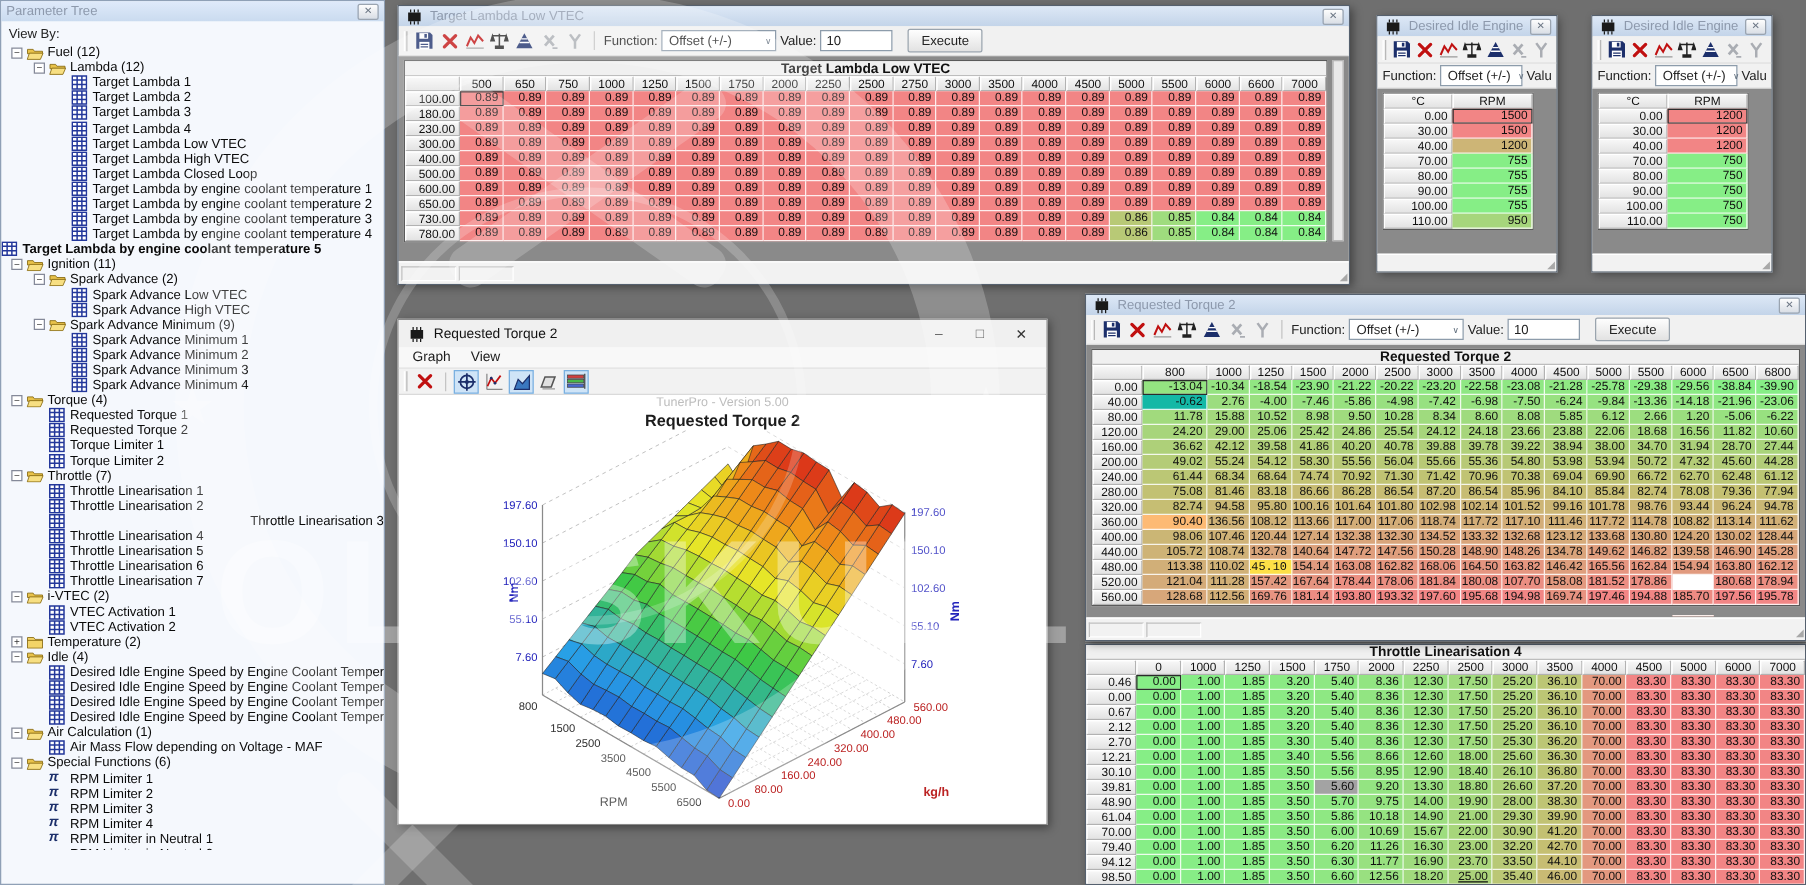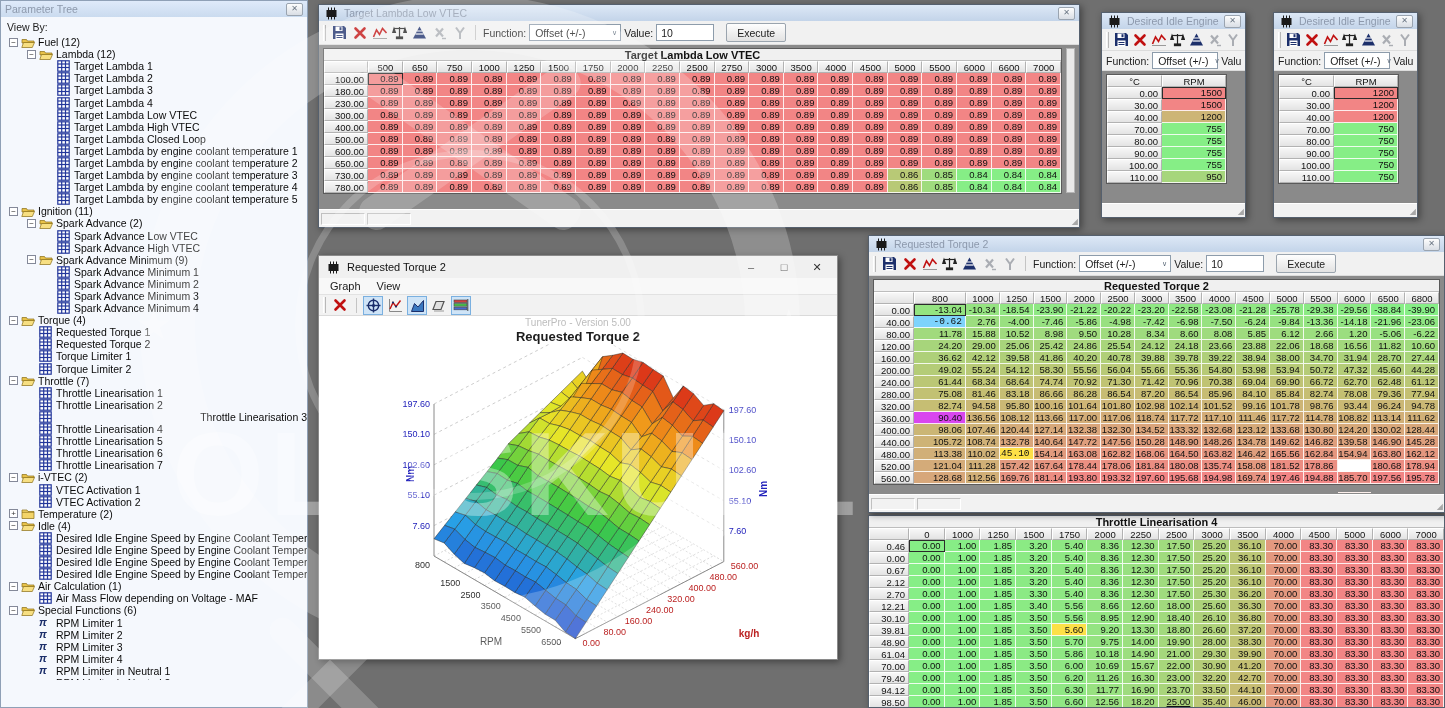--- a/index.html
+++ b/index.html
@@ -254,21 +254,21 @@
           <svg width="13" height="12" viewBox="0 0 13 12">
             <rect x="0.8" y="0.8" width="11.4" height="10.4" fill="#fff" stroke="#23379b" stroke-width="1.2"></rect>
             <line x1="0.8" y1="4" x2="12.2" y2="4" stroke="#23379b" stroke-width="1.2"></line>
             <line x1="0.8" y1="7.5" x2="12.2" y2="7.5" stroke="#23379b" stroke-width="1.2"></line>
             <line x1="4.7" y1="0.8" x2="4.7" y2="11.2" stroke="#23379b" stroke-width="1.2"></line>
             <line x1="8.5" y1="0.8" x2="8.5" y2="11.2" stroke="#23379b" stroke-width="1.2"></line>
           </svg>
         </span>
         <span>Target Lambda by engine coolant temperature 4</span>
       </div>
-      <div class="tree-row" style="padding-left: 56px;">
+      <div class="tree-row" style=" font-weight: bold;">
         <span class="tree-ico">
           <svg width="13" height="12" viewBox="0 0 13 12">
             <rect x="0.8" y="0.8" width="11.4" height="10.4" fill="#fff" stroke="#23379b" stroke-width="1.2"></rect>
             <line x1="0.8" y1="4" x2="12.2" y2="4" stroke="#23379b" stroke-width="1.2"></line>
             <line x1="0.8" y1="7.5" x2="12.2" y2="7.5" stroke="#23379b" stroke-width="1.2"></line>
             <line x1="4.7" y1="0.8" x2="4.7" y2="11.2" stroke="#23379b" stroke-width="1.2"></line>
             <line x1="8.5" y1="0.8" x2="8.5" y2="11.2" stroke="#23379b" stroke-width="1.2"></line>
           </svg>
         </span>
         <span>Target Lambda by engine coolant temperature 5</span>
@@ -1703,21 +1703,21 @@
         <div class="vc" style="background: rgb(143, 232, 131);">-23.20</div>
         <div class="vc" style="background: rgb(143, 231, 131);">-22.58</div>
         <div class="vc" style="background: rgb(143, 231, 131);">-23.08</div>
         <div class="vc" style="background: rgb(144, 231, 131);">-21.28</div>
         <div class="vc" style="background: rgb(141, 233, 132);">-25.78</div>
         <div class="vc" style="background: rgb(139, 234, 132);">-29.38</div>
         <div class="vc" style="background: rgb(139, 234, 132);">-29.56</div>
         <div class="vc" style="background: rgb(135, 238, 134);">-38.84</div>
         <div class="vc" style="background: rgb(134, 238, 134);">-39.90</div>
         <div class="hc rl">40.00</div>
-        <div class="vc" style="background: #7dd3fc; font-family: Liberation Mono, monospace;">-0.62</div>
+        <div class="vc" style="background: #14b8a6;">-0.62</div>
         <div class="vc" style="background: rgb(156, 221, 127);">2.76</div>
         <div class="vc" style="background: rgb(153, 224, 128);">-4.00</div>
         <div class="vc" style="background: rgb(151, 225, 129);">-7.46</div>
         <div class="vc" style="background: rgb(152, 225, 128);">-5.86</div>
         <div class="vc" style="background: rgb(152, 224, 128);">-4.98</div>
         <div class="vc" style="background: rgb(151, 225, 129);">-7.42</div>
         <div class="vc" style="background: rgb(151, 225, 128);">-6.98</div>
         <div class="vc" style="background: rgb(151, 225, 129);">-7.50</div>
         <div class="vc" style="background: rgb(152, 225, 128);">-6.24</div>
         <div class="vc" style="background: rgb(150, 226, 129);">-9.84</div>
@@ -1831,21 +1831,21 @@
         <div class="vc" style="background: rgb(205, 180, 118);">102.98</div>
         <div class="vc" style="background: rgb(205, 180, 118);">102.14</div>
         <div class="vc" style="background: rgb(205, 181, 118);">101.52</div>
         <div class="vc" style="background: rgb(204, 182, 117);">99.16</div>
         <div class="vc" style="background: rgb(205, 181, 118);">101.78</div>
         <div class="vc" style="background: rgb(204, 182, 117);">98.76</div>
         <div class="vc" style="background: rgb(202, 185, 116);">93.44</div>
         <div class="vc" style="background: rgb(203, 183, 117);">96.24</div>
         <div class="vc" style="background: rgb(202, 184, 117);">94.78</div>
         <div class="hc rl">360.00</div>
-        <div class="vc" style="background: #d946ef; padding-left: 48px;">90.40</div>
+        <div class="vc" style="background: #fdba74; padding-left: 48px;">90.40</div>
         <div class="vc" style="background: rgb(207, 178, 119);">136.56</div>
         <div class="vc" style="background: rgb(207, 177, 119);">108.12</div>
         <div class="vc" style="background: rgb(209, 175, 120);">113.66</div>
         <div class="vc" style="background: rgb(211, 173, 120);">117.00</div>
         <div class="vc" style="background: rgb(211, 173, 120);">117.06</div>
         <div class="vc" style="background: rgb(211, 172, 120);">118.74</div>
         <div class="vc" style="background: rgb(211, 173, 120);">117.72</div>
         <div class="vc" style="background: rgb(211, 173, 120);">117.10</div>
         <div class="vc" style="background: rgb(209, 176, 119);">111.46</div>
         <div class="vc" style="background: rgb(211, 173, 120);">117.72</div>
@@ -1903,21 +1903,21 @@
         <div class="vc" style="background: rgb(228, 151, 127);">162.12</div>
         <div class="hc rl">520.00</div>
         <div class="vc" style="background: rgb(212, 171, 121);">121.04</div>
         <div class="vc" style="background: rgb(209, 176, 119);">111.28</div>
         <div class="vc" style="background: rgb(226, 153, 127);">157.42</div>
         <div class="vc" style="background: rgb(230, 148, 128);">167.64</div>
         <div class="vc" style="background: rgb(235, 143, 130);">178.44</div>
         <div class="vc" style="background: rgb(234, 143, 130);">178.06</div>
         <div class="vc" style="background: rgb(236, 141, 130);">181.84</div>
         <div class="vc" style="background: rgb(235, 142, 130);">180.08</div>
-        <div class="vc" style="background: rgb(235, 142, 130);">135.74</div>
+        <div class="vc" style="background: rgb(235, 142, 130);">107.70</div>
         <div class="vc" style="background: rgb(227, 153, 127);">158.08</div>
         <div class="vc" style="background: rgb(236, 141, 130);">181.52</div>
         <div class="vc" style="background: rgb(235, 142, 130);">178.86</div>
         <div class="vc" style="background: rgb(231, 147, 129); margin-top: 32px;">170.32</div>
         <div class="vc" style="background: rgb(235, 141, 130);">180.68</div>
         <div class="vc" style="background: rgb(235, 142, 130);">178.94</div>
         <div class="hc rl">560.00</div>
         <div class="vc" style="background: rgb(215, 167, 122);">128.68</div>
         <div class="vc" style="background: rgb(209, 175, 119);">112.56</div>
         <div class="vc" style="background: rgb(231, 147, 129);">169.76</div>
@@ -2072,21 +2072,21 @@
         <div class="vc" style="background: rgb(227, 152, 127);">70.00</div>
         <div class="vc" style="background: rgb(242, 133, 133);">83.30</div>
         <div class="vc" style="background: rgb(242, 133, 133);">83.30</div>
         <div class="vc" style="background: rgb(242, 133, 133);">83.30</div>
         <div class="vc" style="background: rgb(242, 133, 133);">83.30</div>
         <div class="hc rl">39.81</div>
         <div class="vc" style="background: rgb(134, 238, 134);">0.00</div>
         <div class="vc" style="background: rgb(135, 237, 134);">1.00</div>
         <div class="vc" style="background: rgb(137, 236, 133);">1.85</div>
         <div class="vc" style="background: rgb(139, 234, 132);">3.50</div>
-        <div class="vc" style="background: #fde047;">5.60</div>
+        <div class="vc" style="background: #a3a3a3;">5.60</div>
         <div class="vc" style="background: rgb(148, 228, 130);">9.20</div>
         <div class="vc" style="background: rgb(154, 223, 128);">13.30</div>
         <div class="vc" style="background: rgb(162, 217, 125);">18.80</div>
         <div class="vc" style="background: rgb(174, 209, 121);">26.60</div>
         <div class="vc" style="background: rgb(189, 197, 116);">37.20</div>
         <div class="vc" style="background: rgb(227, 152, 127);">70.00</div>
         <div class="vc" style="background: rgb(242, 133, 133);">83.30</div>
         <div class="vc" style="background: rgb(242, 133, 133);">83.30</div>
         <div class="vc" style="background: rgb(242, 133, 133);">83.30</div>
         <div class="vc" style="background: rgb(242, 133, 133);">83.30</div>

